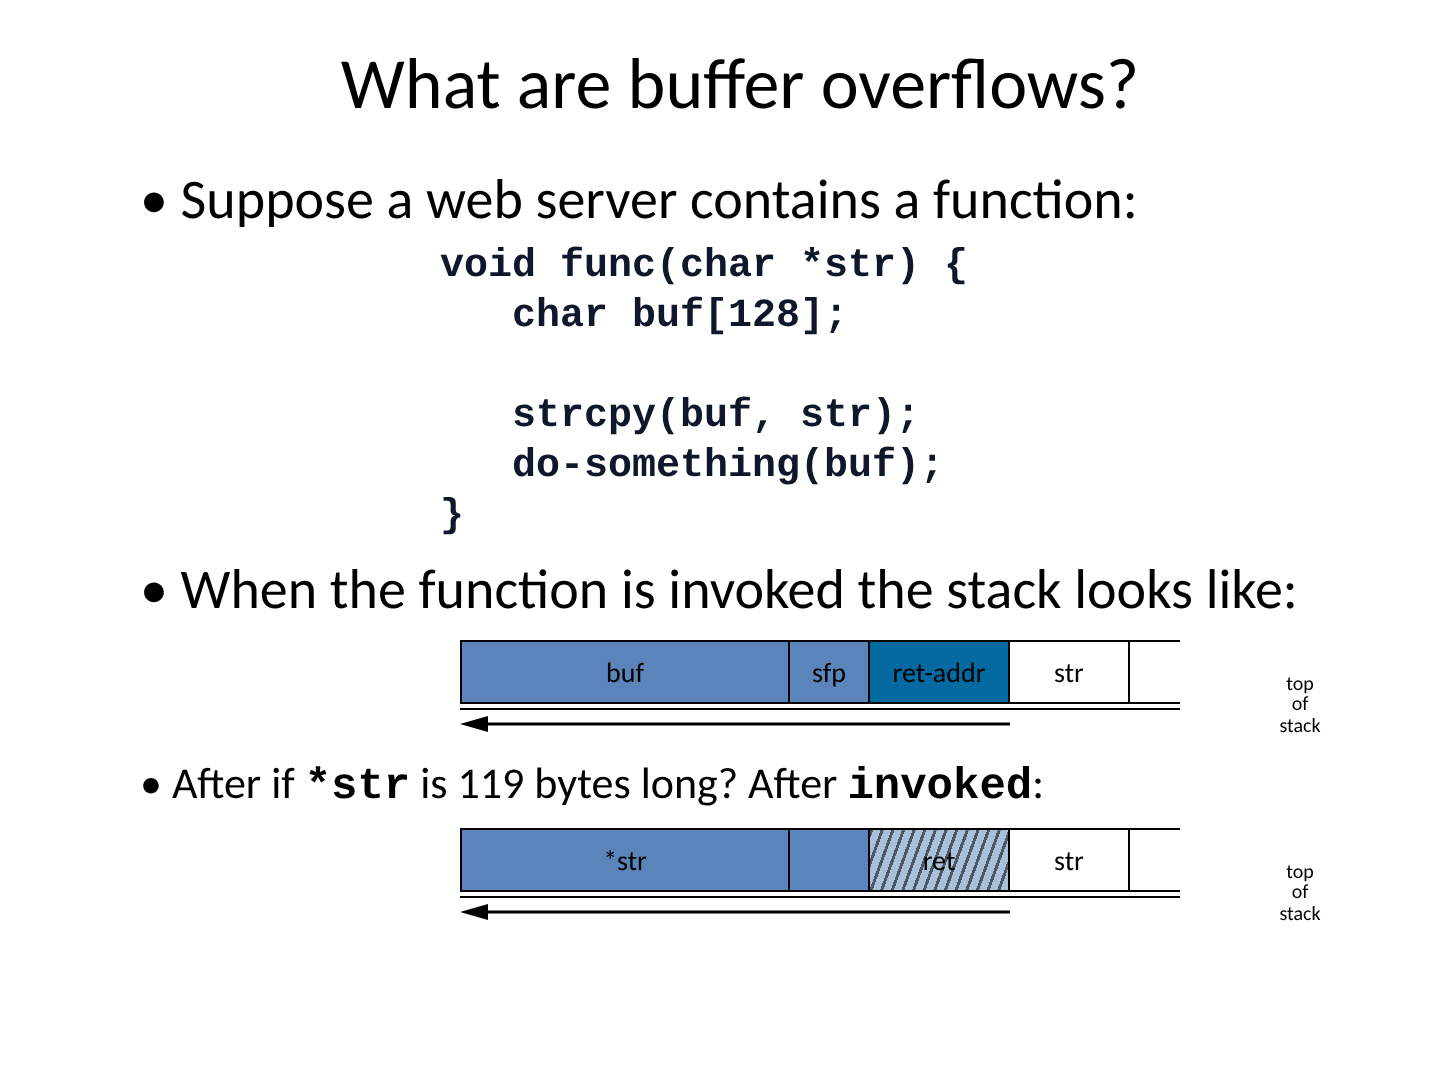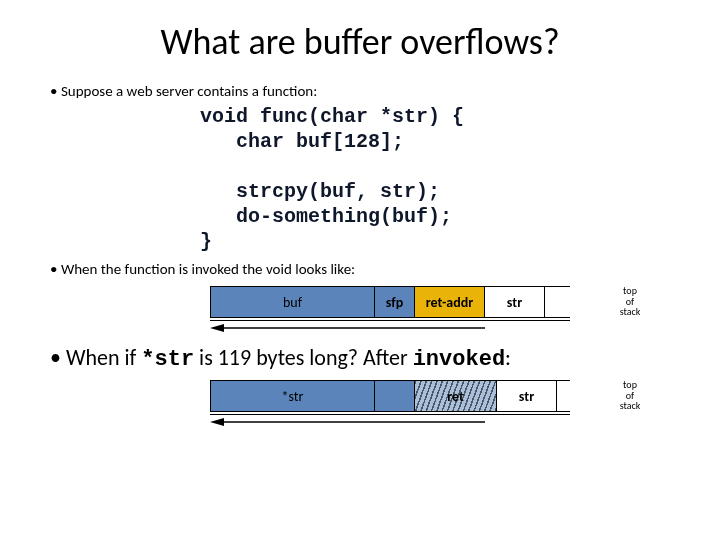--- a/index.html
+++ b/index.html
@@ -6,31 +6,31 @@
     margin: 0;
     padding: 0;
     width: 720px;
     height: 540px;
     background: white;
     font-family: Calibri, Arial, sans-serif;
     color: #000;
     overflow: hidden;
   }
   .slide {
-    padding: 10px 40px 20px 40px;
+    padding: 10px 40px 20px 60px;
     box-sizing: border-box;
   }
   .title {
     font-size: 36px;
     text-align: center;
     margin: 10px 0 18px 0;
     font-weight: 400;
   }
   .bullet {
-    font-size: 15px;
+    font-size: 28px;
     margin: 4px 0 4px 10px;
   }
   .bullet::before {
     content: "• ";
   }
   .code-block {
     font-family: "Courier New", monospace;
     font-weight: bold;
     font-size: 20px;
     color: #0f172a;
@@ -39,21 +39,21 @@
     white-space: pre;
     margin-top: 2px;
     margin-bottom: 6px;
   }
   .inline-code {
     font-family: "Courier New", monospace;
     font-weight: bold;
   }
   .diagram-row {
     display: flex;
-    align-items: flex-start;
+    align-items: flex-end;
     margin: 8px 0 4px 0;
   }
   .diagram-wrap {
     position: relative;
     margin-left: 170px;
     width: 360px;
   }
   .stack-diagram {
     display: flex;
     border-top: 1.5px solid #000;
@@ -62,30 +62,30 @@
   }
   .cell {
     border-left: 1.5px solid #000;
     border-right: 1.5px solid #000;
     display: flex;
     align-items: center;
     justify-content: center;
     font-size: 14px;
     box-sizing: border-box;
   }
-  .cell + .cell { border-left: none; font-weight: bold; }
+  .cell + .cell { border-left: none; }
   .buf-cell { width: 165px; background: #5b84ba; }
   .sfp-cell { width: 40px; background: #5b84ba; }
-  .ret-cell { width: 70px; background: #eab308; }
+  .ret-cell { width: 70px; background: #0369a1; }
   .str-cell { width: 60px; background: #fff; }
 
   .buf2-cell { width: 165px; background: #5b84ba; }
   .sfp2-cell { width: 40px; background: #5b84ba; }
   .ret2-cell {
-    width: 82px;
+    width: 70px;
     position: relative;
     background:
       repeating-linear-gradient(110deg,
         rgba(0,0,0,0.55) 0 1.5px,
         transparent 1.5px 5px),
       #a9c0db;
   }
   .ret2-text { position: relative; z-index: 2; }
   .str2-cell { width: 60px; background: #fff; }
 
@@ -129,21 +129,21 @@
 
   <div class="bullet">Suppose a web server contains a function:</div>
 
   <div class="code-block">void func(char *str) {
    char buf[128];
 
    strcpy(buf, str);
    do-something(buf);
 }</div>
 
-  <div class="bullet">When the function is invoked the void looks like:</div>
+  <div class="bullet">When the function is invoked the stack looks like:</div>
 
   <div class="diagram-row">
     <div class="diagram-wrap">
       <div class="stack-diagram">
         <div class="cell buf-cell">buf</div>
         <div class="cell sfp-cell">sfp</div>
         <div class="cell ret-cell">ret-addr</div>
         <div class="cell str-cell">str</div>
       </div>
       <div class="arrow-lines">
@@ -155,21 +155,21 @@
       </div>
     </div>
     <div class="tos">
       <span>top</span><br>
       <span>of</span><br>
       <span>stack</span>
     </div>
   </div>
 
   <div class="bullet-inline">
-    <span>When if </span><span class="inline-code">*str</span><span>  is  119 bytes long?   After  </span><span class="inline-code">invoked</span><span>:</span>
+    <span>After if </span><span class="inline-code">*str</span><span>  is  119 bytes long?   After  </span><span class="inline-code">invoked</span><span>:</span>
   </div>
 
   <div class="diagram-row">
     <div class="diagram-wrap">
       <div class="stack-diagram">
         <div class="cell buf2-cell">*str</div>
         <div class="cell sfp2-cell"></div>
         <div class="cell ret2-cell">
             <span class="ret2-text">ret</span>
           </div>

